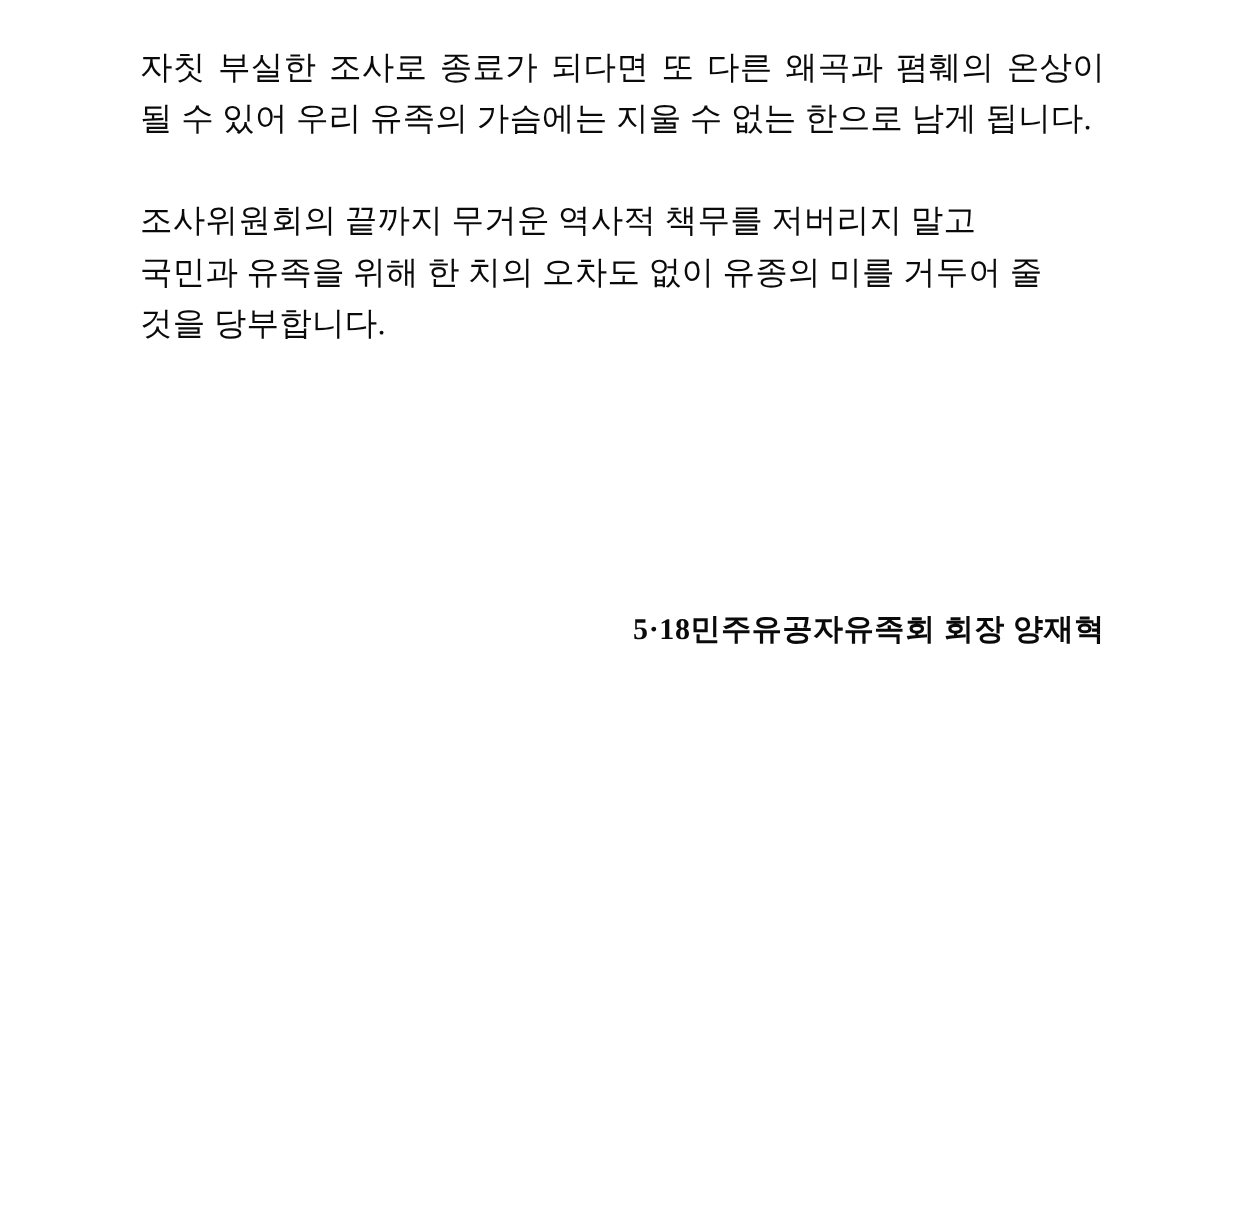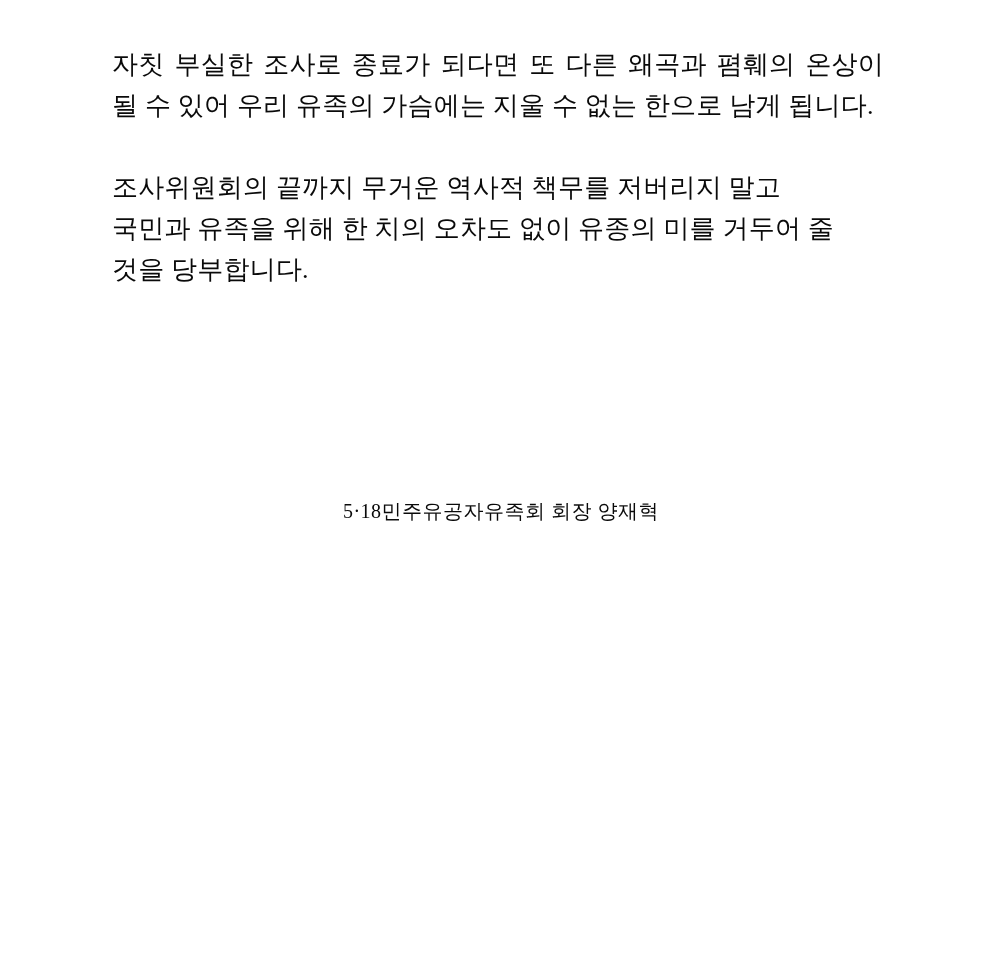--- a/index.html
+++ b/index.html
@@ -13,21 +13,21 @@
     font-family: "Liberation Serif", serif;
     color: #0a0a0a;
     position: relative;
     overflow: hidden;
   }
   .page {
     position: relative;
     width: 996px;
     height: 972px;
     box-sizing: border-box;
-    padding: 44px 112px 0 112px;
+    padding: 33px 112px 0 112px;
   }
   .body-block {
     font-size: 26px;
     line-height: 41px;
     letter-spacing: 0.2px;
     text-align: justify;
     text-justify: inter-character;
     word-break: keep-all;
   }
   .para {
@@ -50,23 +50,23 @@
   .date-line {
     text-align: center;
     font-size: 26px;
     letter-spacing: 1px;
     padding-left: 16px;
   }
   .spacer-xl {
     height: 112px;
   }
   .signature {
-    text-align: center;
-    font-size: 20px;
-    font-weight: normal;
+    text-align: right;
+    font-size: 24px;
+    font-weight: bold;
     letter-spacing: 0.5px;
     padding-left: 6px;
   }
 </style>
 </head>
 <body>
 
 <div class="page">
 
   <div class="body-block">

